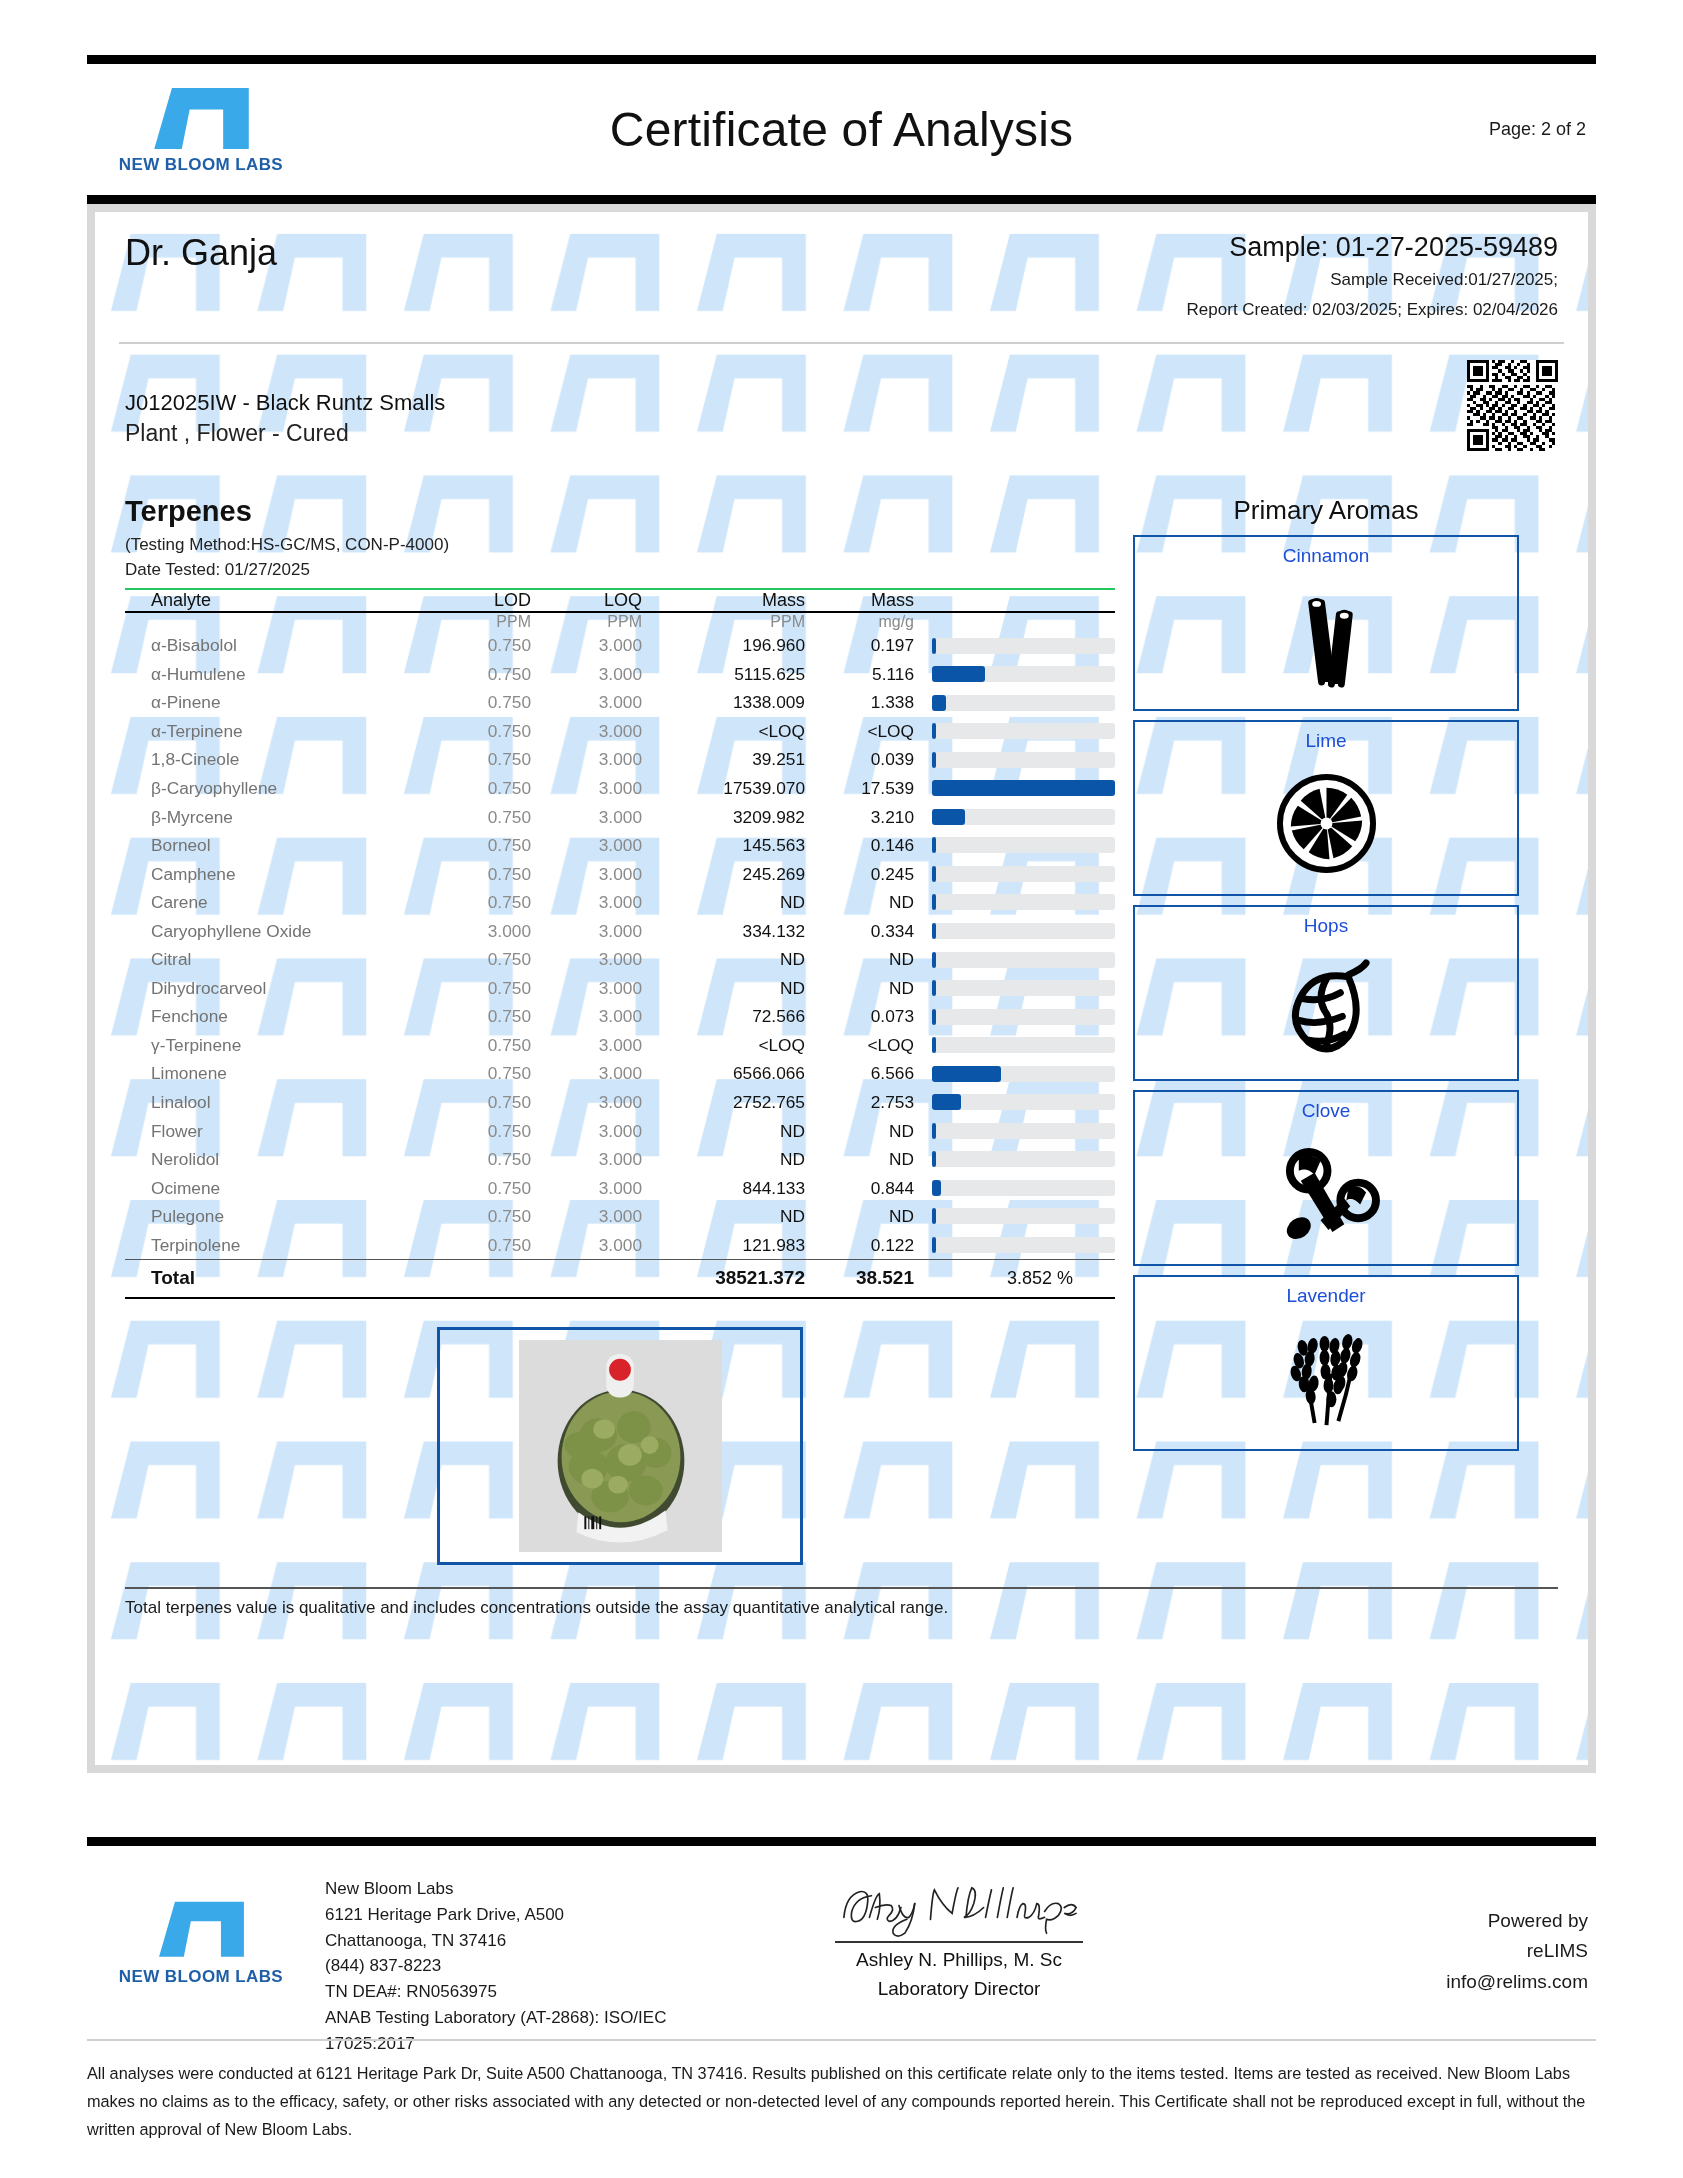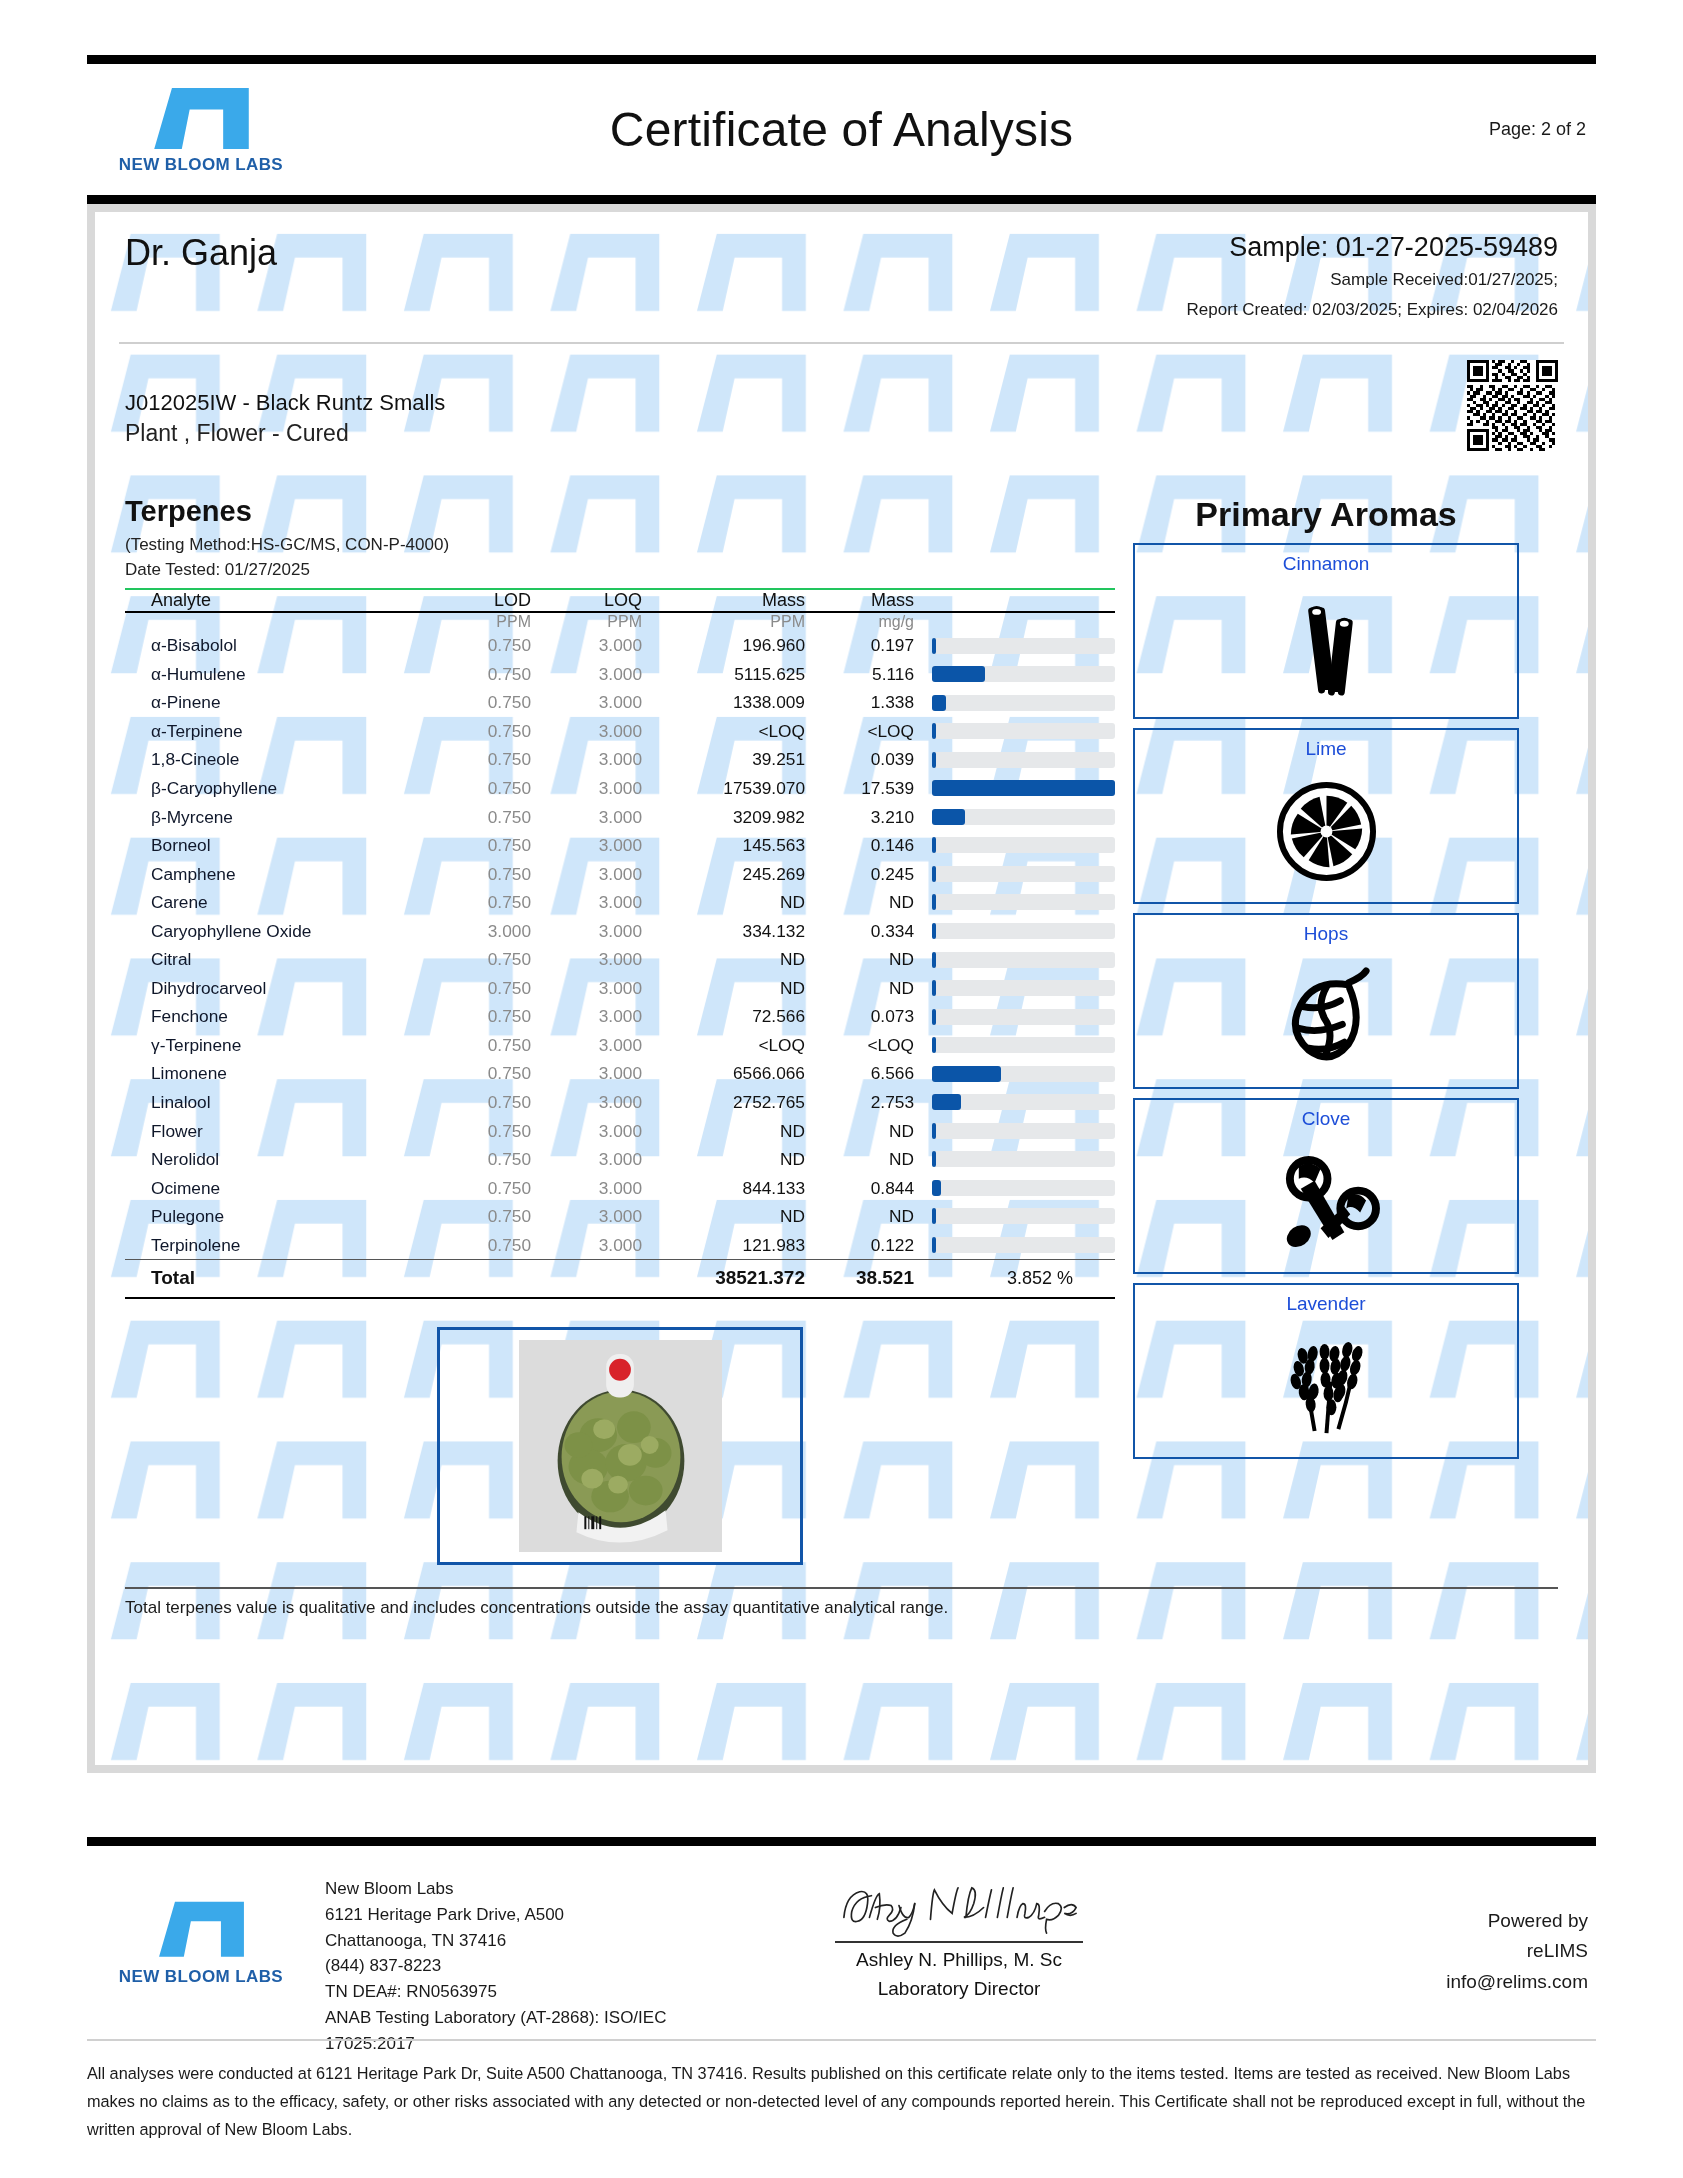--- a/index.html
+++ b/index.html
@@ -76,21 +76,21 @@
 
   
   table.terp { width: 100%; border-collapse: collapse; margin-top: 8px; }
   table.terp th, table.terp td { padding: 0; font-weight: normal; }
   .thead-row th {
     font-size: 18px; font-weight: bold; color: #111; padding: 5px 0 6px 0;
     border-top: 2px solid #22c55e; border-bottom: 2px solid #000;
   }
   .unit-row td { font-size: 16px; color: #8a8a8a; padding: 7px 0 3px 0; }
   tr.drow td { font-size: 17.3px; padding: 2px 0; line-height: 1.42; }
-  .c-analyte { text-align: left; padding-left: 26px !important; color: #0f172a; }
+  .c-analyte { text-align: left; padding-left: 26px !important; color: #737373; }
   .c-lod, .c-loq { text-align: right; width: 111px; color: #8a8a8a; }
   .c-loq { padding-right: 0 !important; }
   .c-mass1 { text-align: right; width: 163px; font-weight: bold; color: #111; }
   .c-mass2 { text-align: right; width: 109px; font-weight: bold; color: #111; }
   tr.drow td.c-mass1.nd, tr.drow td.c-mass2.nd { font-weight: normal; }
   .c-bar { width: 198px; padding-left: 18px !important; }
   th.c-analyte { text-align: left; }
   th.c-lod, th.c-loq, th.c-mass1, th.c-mass2 { text-align: right; }
   .unit-row .c-analyte { text-align: left; }
   .unit-row td.u-r { text-align: right; }
@@ -113,21 +113,21 @@
     display: flex; align-items: center; justify-content: center; background: transparent;
   }
   .photo { width: 203px; height: 212px; background: #dcdcdc; position: relative; overflow: hidden; }
 
   
   .footnote-wrap { position: relative; padding: 22px 30px 0 30px; }
   .footnote-rule { height: 2px; background: #555; }
   .footnote { font-size: 17px; color: #1a1a1a; padding-top: 9px; }
 
   
-  .aroma-title { text-align: center; font-size: 34px; font-weight: bold; color: #111; }
+  .aroma-title { text-align: center; font-size: 26px; font-weight: normal; color: #111; }
   .aroma-box {
     border: 2.5px solid #1155a8; height: 176px; margin-top: 9px;
     display: flex; flex-direction: column; align-items: center; padding-top: 8px;
   }
   .aroma-label { font-size: 19px; color: #1d4ed8; }
   .aroma-icon { flex: 1; display: flex; align-items: center; justify-content: center; width: 100%; }
   .aroma-icon svg { display: block; }
 
   
   #foot-rule-top { position: absolute; left: 87px; top: 1837px; width: 1509px; }

